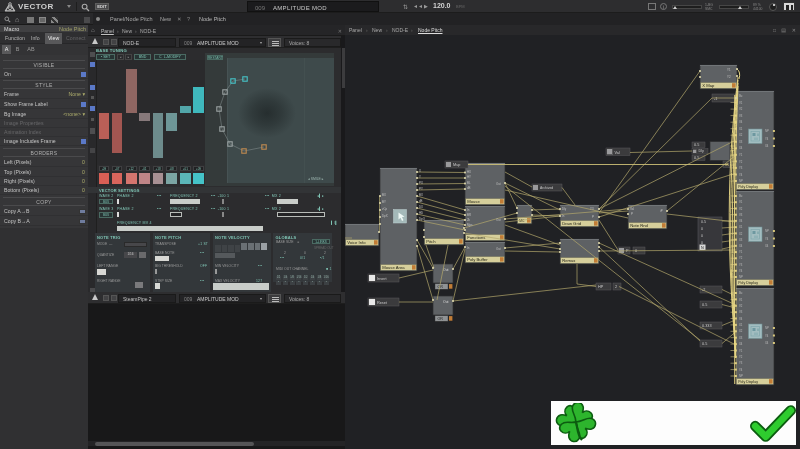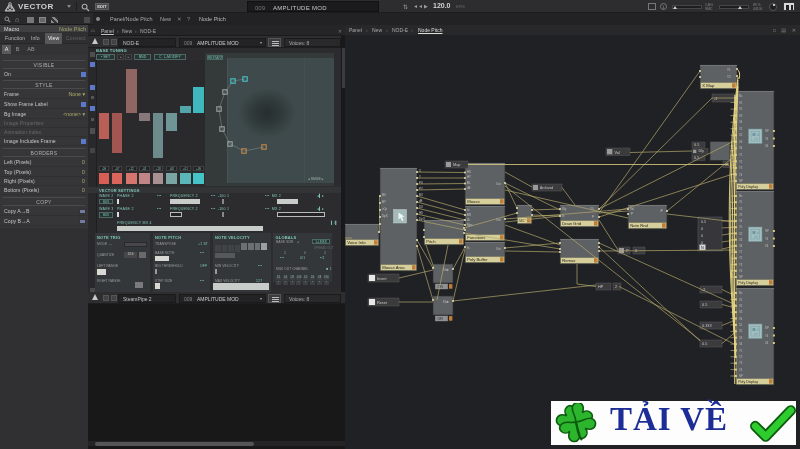--- a/index.html
+++ b/index.html
@@ -839,17 +839,16 @@
 <div class="a" style="left:551px;top:401px;width:245px;height:44px;background:#fdfdfd">
  <svg class="a" style="left:4px;top:2px" width="42" height="40" viewBox="0 0 42 40">
   <g stroke="#0c5c10" stroke-width="1.6" fill="#2db52d">
    <path d="M21 19 C16 14 8 15 7 9 C6 4 11 1 15 3 C17 4 18 6 19 8 C19 5 21 2 25 2 C29 2 31 6 29 10 C27 14 23 15 21 19 Z" transform="rotate(-45 21 19)"></path>
    <path d="M21 19 C16 14 8 15 7 9 C6 4 11 1 15 3 C17 4 18 6 19 8 C19 5 21 2 25 2 C29 2 31 6 29 10 C27 14 23 15 21 19 Z" transform="rotate(45 21 19)"></path>
    <path d="M21 19 C16 14 8 15 7 9 C6 4 11 1 15 3 C17 4 18 6 19 8 C19 5 21 2 25 2 C29 2 31 6 29 10 C27 14 23 15 21 19 Z" transform="rotate(135 21 19)"></path>
    <path d="M21 19 C16 14 8 15 7 9 C6 4 11 1 15 3 C17 4 18 6 19 8 C19 5 21 2 25 2 C29 2 31 6 29 10 C27 14 23 15 21 19 Z" transform="rotate(-135 21 19)"></path>
    <path d="M21 19 C23 26 22 32 27 37" fill="none" stroke-width="2.2"></path>
   </g>
  </svg>
- <div class="a" style="left:48px;top:0px;width:140px;font-family:'Liberation Serif',serif;font-weight:bold;font-size:33px;color:#1c2d98;letter-spacing:1px;text-align:center">TẢI VỀ</div>
  <svg class="a" style="left:199px;top:4px" width="46" height="38" viewBox="0 0 44 34">
   <path d="M5 19 L15 29 L39 4" fill="none" stroke="#0c5c10" stroke-width="10" stroke-linecap="round" stroke-linejoin="round"></path>
   <path d="M5 19 L15 29 L39 4" fill="none" stroke="#2ecc2e" stroke-width="6.5" stroke-linecap="round" stroke-linejoin="round"></path>
  </svg>
 </div>
 </body></html>

